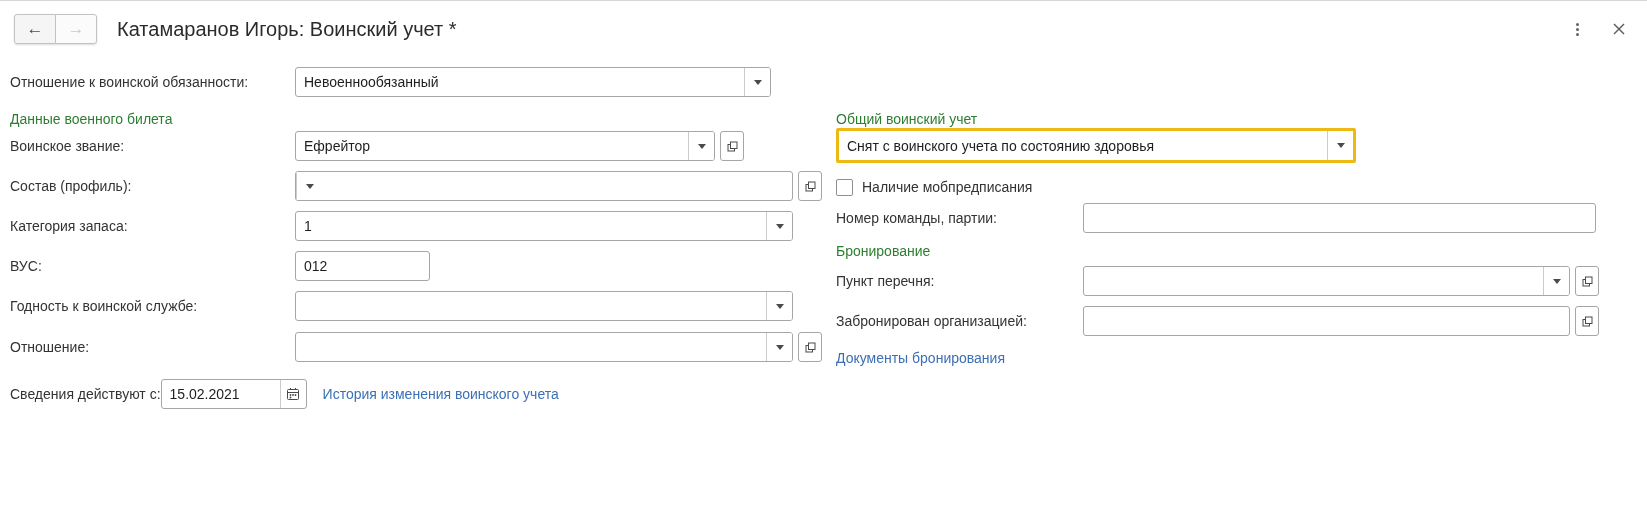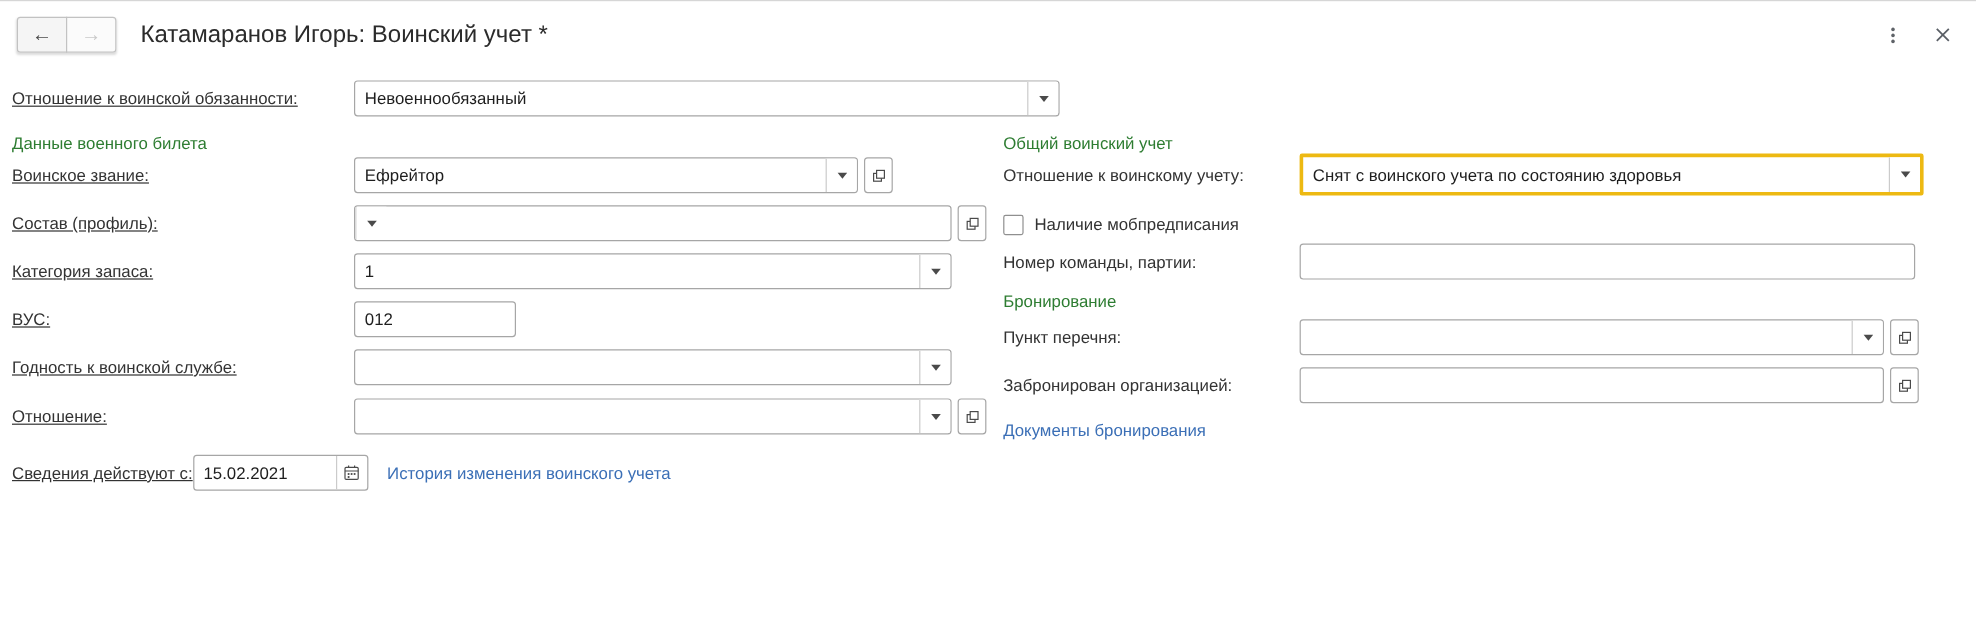--- a/index.html
+++ b/index.html
@@ -19,21 +19,21 @@
   .kebab i { width:3px; height:3px; border-radius:50%; background:#5f6368; }
   .closebtn { display:flex; align-items:center; justify-content:center; padding:3px; cursor:pointer; }
 
   
   .form { position:absolute; left:0; top:56px; right:0; bottom:0; }
   .col { position:absolute; top:0; }
   .col-left  { left:10px;  width:815px; }
   .col-right { left:836px; width:790px; }
   .row { position:absolute; left:0; display:flex; align-items:center; height:30px; }
   .lbl { flex:none; font-size:14px; color:#333; }
-  .col-left  .lbl { width:285px;text-decoration:underline; }
+  .col-left  .lbl { width:285px; }
   .col-right .lbl { width:247px; }
   .sec { position:absolute; left:0; font-size:14px; color:var(--section-green,#2e7d32); }
 
   .fld { display:flex; align-items:stretch; height:30px; background:#fff; border:1px solid #a6a6a6; border-radius:3px; overflow:hidden; }
   .fld input { flex:1; min-width:0; border:none; outline:none; background:transparent; font:inherit; font-size:14px; color:#1e1e1e; padding:0 8px; }
   .dd { flex:none; width:26px; border-left:1px solid #cbcbcb; display:flex; align-items:center; justify-content:center; cursor:pointer; background:#fff; }
   .tri { width:0; height:0; border-left:4px solid transparent; border-right:4px solid transparent; border-top:5px solid #4a4a4a; }
   .sidebtn { flex:none; width:24px; height:30px; margin-left:5px; background:#fff; border:1px solid #a6a6a6; border-radius:3px; display:flex; align-items:center; justify-content:center; cursor:pointer; }
   .calbtn { flex:none; width:26px; border-left:1px solid #cbcbcb; display:flex; align-items:center; justify-content:center; cursor:pointer; }
 
@@ -73,21 +73,21 @@
       </div>
     </div>
   </div>
 
   <div class="form">
 
     <div class="col col-left">
 
       <div class="row" style="top:10px">
         <span class="lbl">Отношение к воинской обязанности:</span>
-        <div class="fld" style="width:588px">
+        <div class="fld" style="width:476px">
           <input value="Невоеннообязанный" style="">
           <span class="dd">
               <i class="tri"></i>
             </span>
         </div>
       </div>
 
       <div class="sec" style="top:54px">Данные военного билета</div>
 
       <div class="row" style="top:74px">
@@ -184,21 +184,20 @@
         <a class="link" style="margin-left:16px">История изменения воинского учета</a>
       </div>
 
     </div>
 
     <div class="col col-right">
 
       <div class="sec" style="top:54px">Общий воинский учет</div>
 
       <div class="row" style="top:71px; height:35px">
-        <span class="lbl">Отношение к воинскому учету:</span>
         <div class="fld focused" style="width:520px">
           <input value="Снят с воинского учета по состоянию здоровья" style="">
           <span class="dd">
               <i class="tri"></i>
             </span>
         </div>
       </div>
 
       <div class="row" style="top:120px; height:20px">
         <span class="cb"></span>

